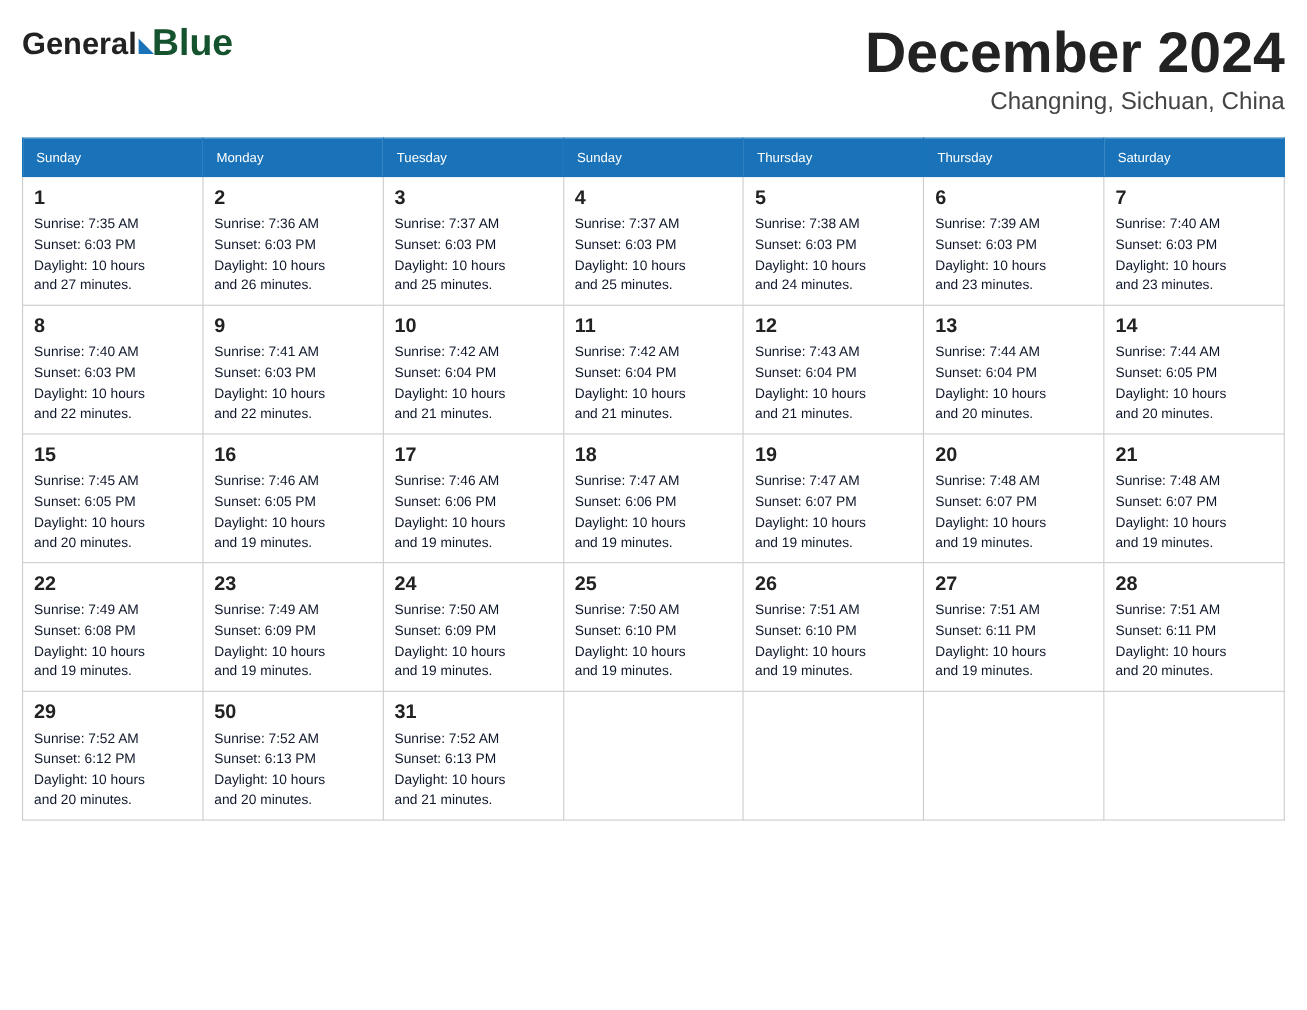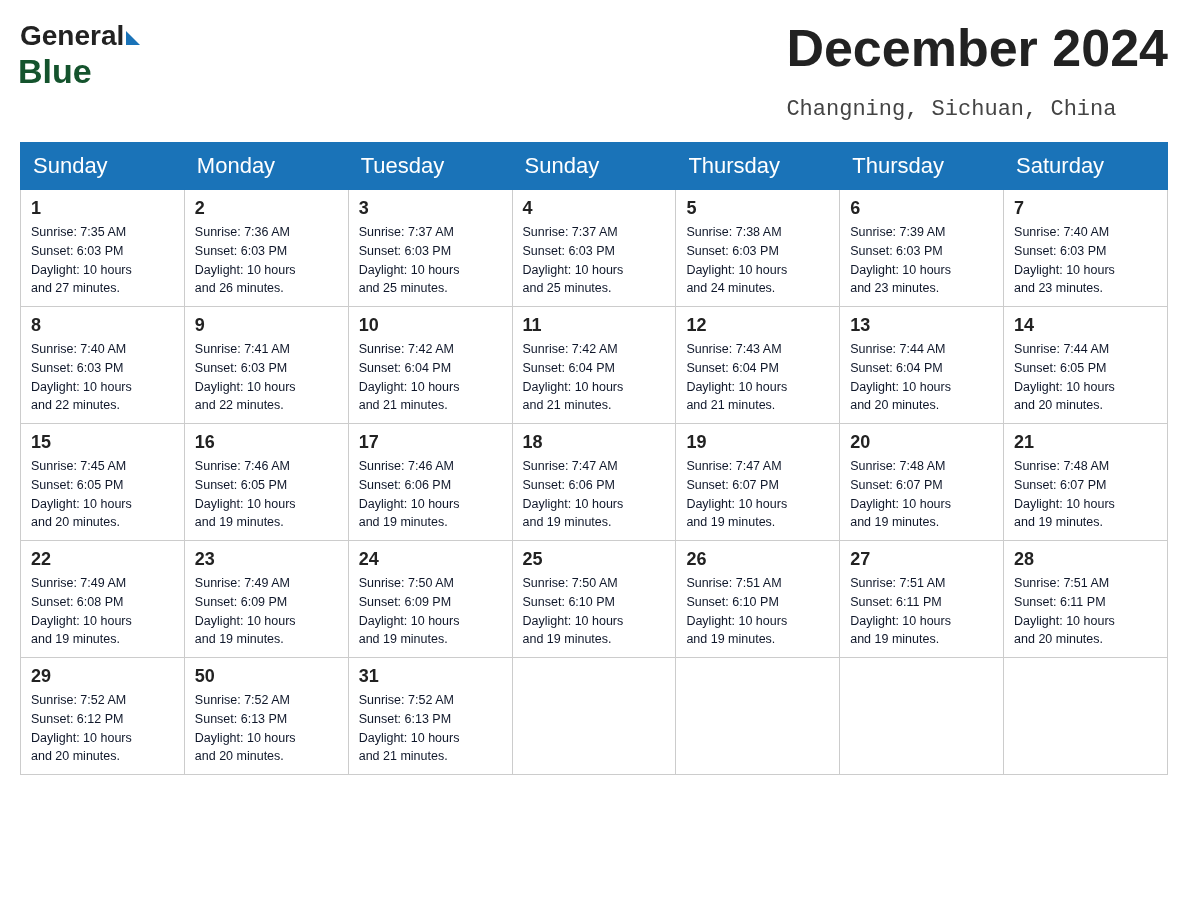--- a/index.html
+++ b/index.html
@@ -33,52 +33,51 @@
       vertical-align: top;
     }
     .logo-blue {
       font-size: 34px;
       font-weight: bold;
       color: #14532d;
       margin-left: -2px;
     }
     .logo-wrapper {
       display: flex;
-      flex-direction: column;
+      flex-direction: row;
     }
     .logo-top {
       display: flex;
       align-items: center;
     }
     .title-block {
-      text-align: left;
+      text-align: right;
     }
     .month-title {
       font-size: 52px;
       font-weight: bold;
       color: #222;
       line-height: 1.1;
     }
     .location {
       font-size: 22px;
       color: #444;
-      margin-top: 20px;
-      font-family: Liberation Mono, monospace;
+      margin-top: 2px;
     }
     .calendar-table {
       width: 100%;
       border-collapse: collapse;
       table-layout: fixed;
     }
     .calendar-table th {
       background-color: #1a73b8;
       color: #fff;
       padding: 10px 12px;
       text-align: left;
-      font-size: 22px;
+      font-size: 12px;
       font-weight: normal;
       border: 1px solid #1a73b8;
     }
     .calendar-table td {
       border: 1px solid #ccc;
       vertical-align: top;
       padding: 8px 10px;
       height: 110px;
     }
     .day-number {

